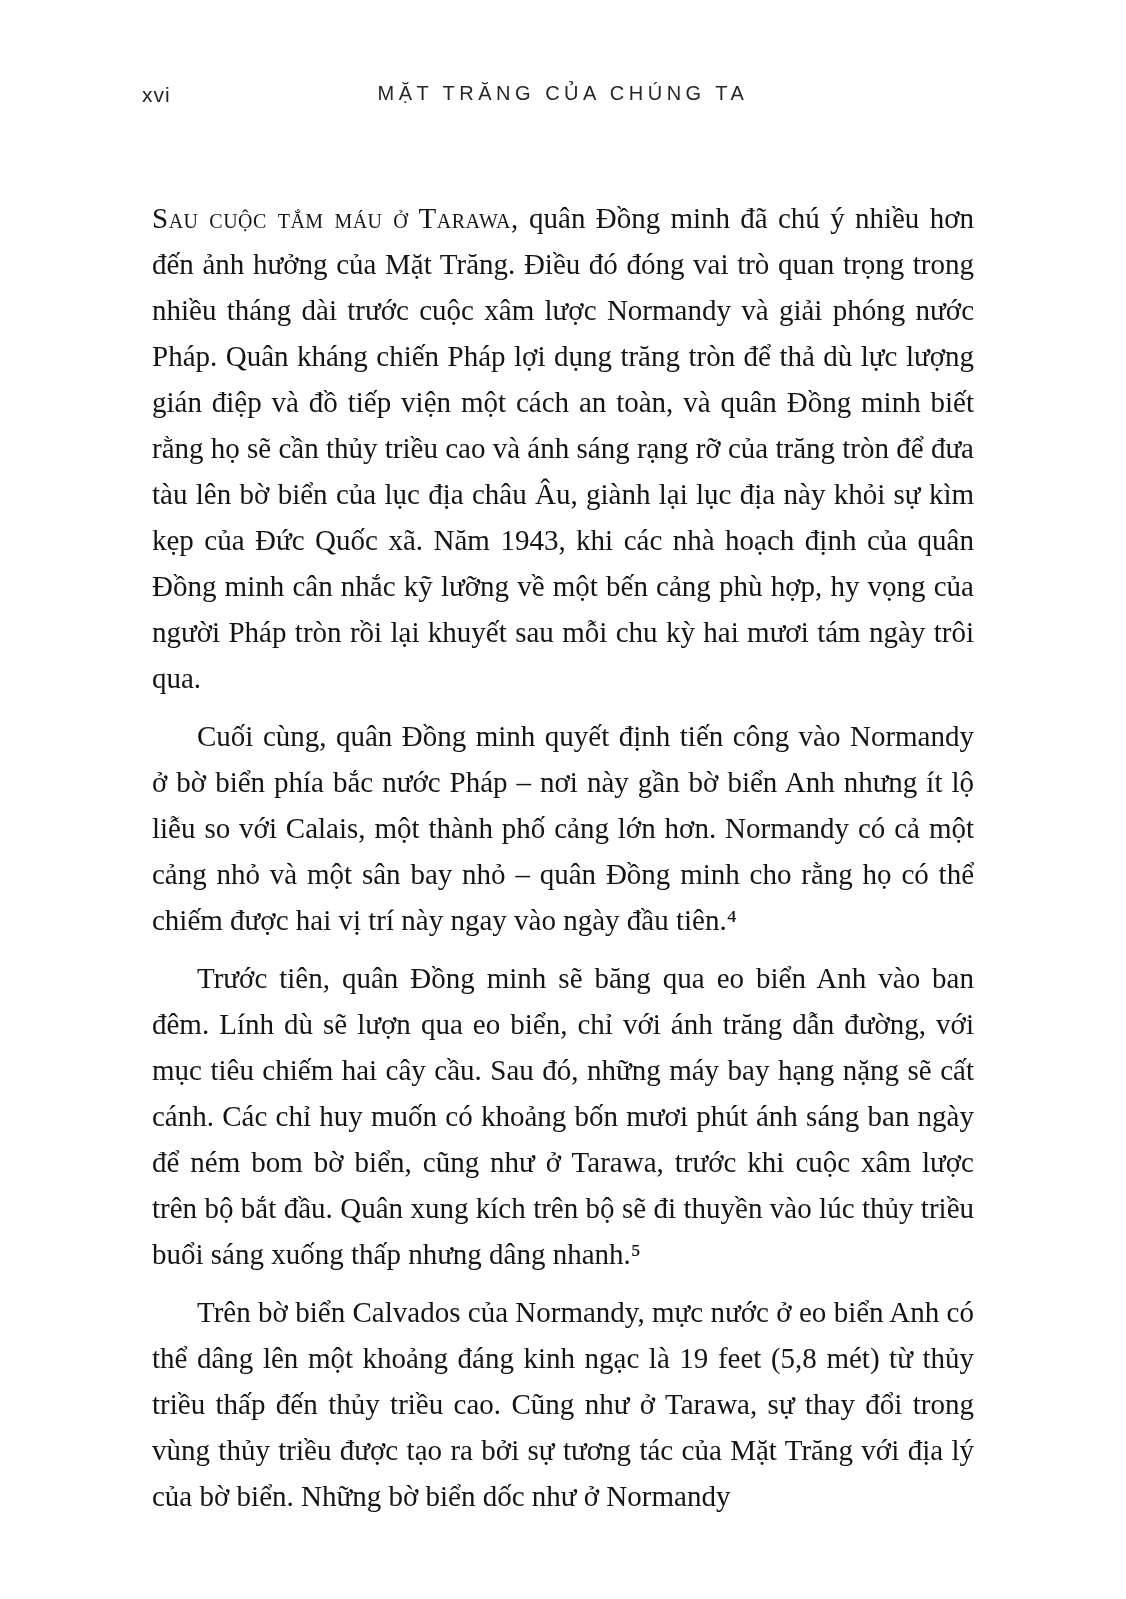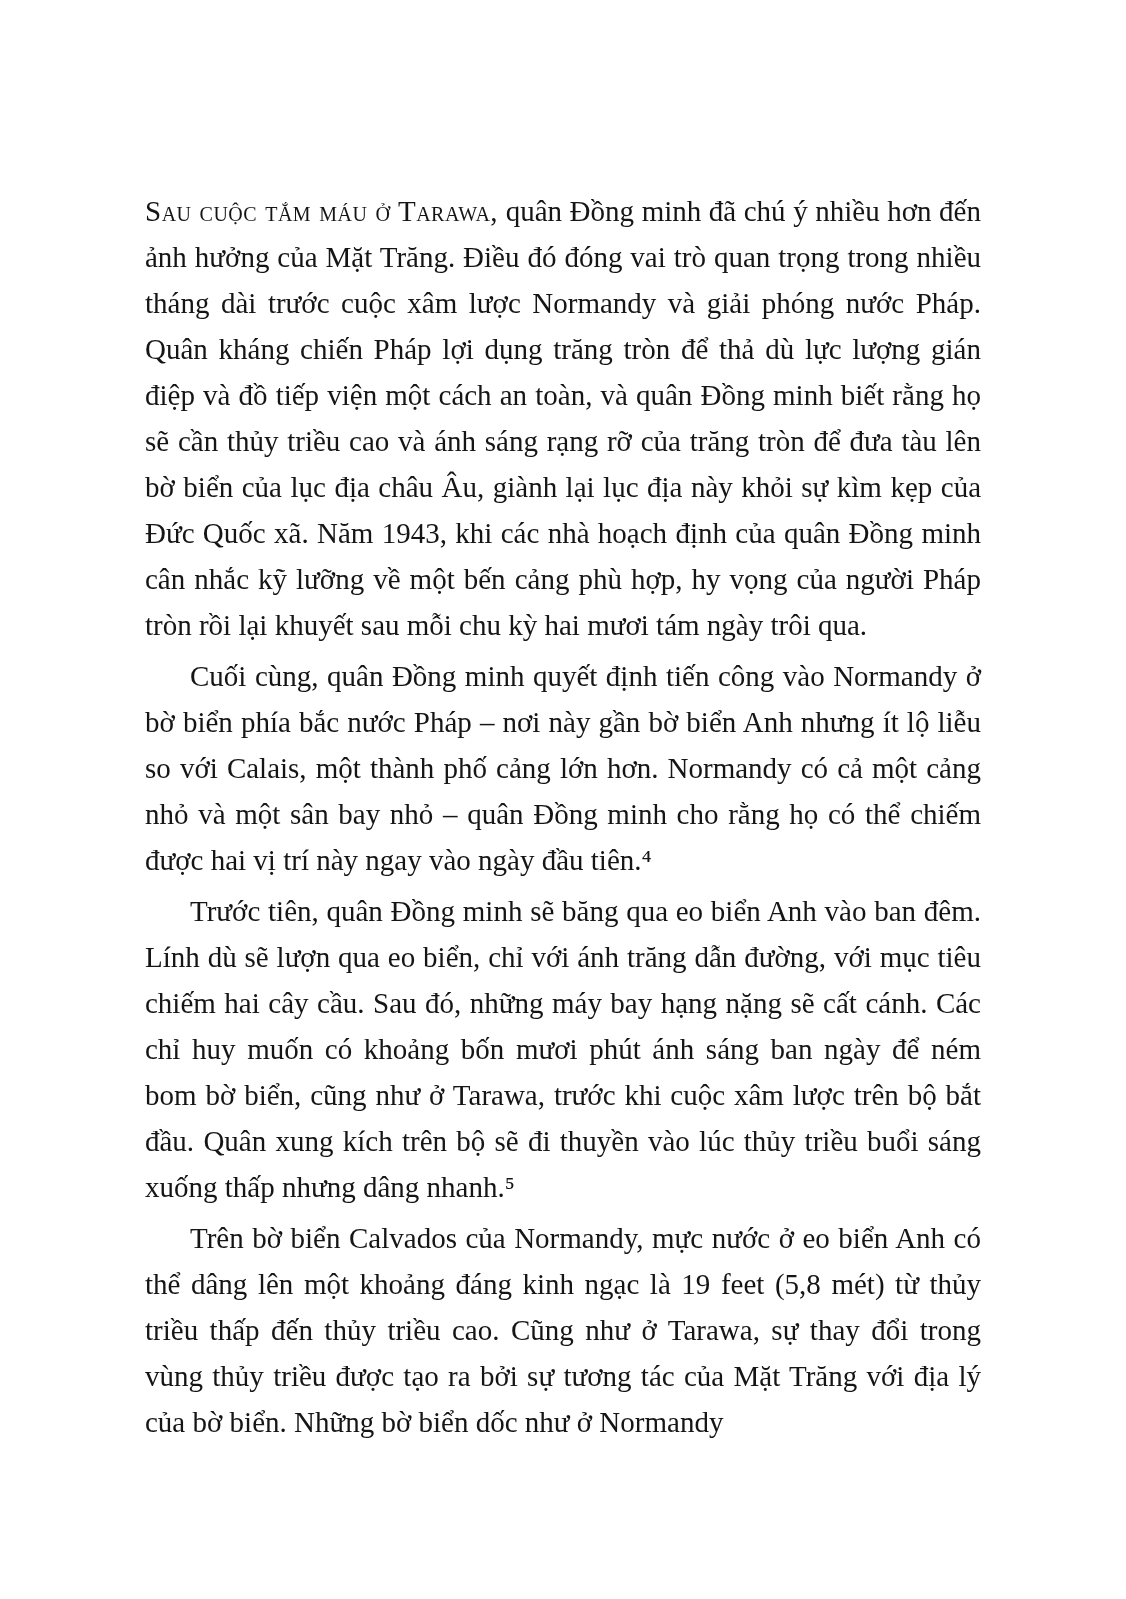--- a/index.html
+++ b/index.html
@@ -44,37 +44,41 @@
     position: absolute;
     left: 140px;
     top: 183px;
     width: 846px;
     font-size: 29px;
     line-height: 46px;
     text-align: justify;
     color: #151515;
   }
   .para {
-    margin: 5px;
+    margin: 12px;
     padding: 0;
   }
   .para.indent {
     text-indent: 45px;
     font-family: Liberation Serif, serif;
   }
   .lead-smallcaps {
     font-variant: small-caps;
     letter-spacing: 0.5px;
   }
 </style>
 </head>
 <body>
 
 <div class="page">
 
+  <header class="running-head">
+    <span class="folio">xvi</span>
+    <div class="running-title">MẶT TRĂNG CỦA CHÚNG TA</div>
+  </header>
 
   <main class="text-block">
     <p class="para"><span class="lead-smallcaps">Sau cuộc tắm máu ở Tarawa,</span><span> quân Đồng minh đã chú ý nhiều hơn đến ảnh hưởng của Mặt Trăng. Điều đó đóng vai trò quan trọng trong nhiều tháng dài trước cuộc xâm lược Normandy và giải phóng nước Pháp. Quân kháng chiến Pháp lợi dụng trăng tròn để thả dù lực lượng gián điệp và đồ tiếp viện một cách an toàn, và quân Đồng minh biết rằng họ sẽ cần thủy triều cao và ánh sáng rạng rỡ của trăng tròn để đưa tàu lên bờ biển của lục địa châu Âu, giành lại lục địa này khỏi sự kìm kẹp của Đức Quốc xã. Năm 1943, khi các nhà hoạch định của quân Đồng minh cân nhắc kỹ lưỡng về một bến cảng phù hợp, hy vọng của người Pháp tròn rồi lại khuyết sau mỗi chu kỳ hai mươi tám ngày trôi qua.</span></p>
 
     <p class="para indent">Cuối cùng, quân Đồng minh quyết định tiến công vào Normandy ở bờ biển phía bắc nước Pháp – nơi này gần bờ biển Anh nhưng ít lộ liễu so với Calais, một thành phố cảng lớn hơn. Normandy có cả một cảng nhỏ và một sân bay nhỏ – quân Đồng minh cho rằng họ có thể chiếm được hai vị trí này ngay vào ngày đầu tiên.⁴</p>
 
     <p class="para indent">Trước tiên, quân Đồng minh sẽ băng qua eo biển Anh vào ban đêm. Lính dù sẽ lượn qua eo biển, chỉ với ánh trăng dẫn đường, với mục tiêu chiếm hai cây cầu. Sau đó, những máy bay hạng nặng sẽ cất cánh. Các chỉ huy muốn có khoảng bốn mươi phút ánh sáng ban ngày để ném bom bờ biển, cũng như ở Tarawa, trước khi cuộc xâm lược trên bộ bắt đầu. Quân xung kích trên bộ sẽ đi thuyền vào lúc thủy triều buổi sáng xuống thấp nhưng dâng nhanh.⁵</p>
 
     <p class="para indent">Trên bờ biển Calvados của Normandy, mực nước ở eo biển Anh có thể dâng lên một khoảng đáng kinh ngạc là 19 feet (5,8 mét) từ thủy triều thấp đến thủy triều cao. Cũng như ở Tarawa, sự thay đổi trong vùng thủy triều được tạo ra bởi sự tương tác của Mặt Trăng với địa lý của bờ biển. Những bờ biển dốc như ở Normandy</p>
   </main>

